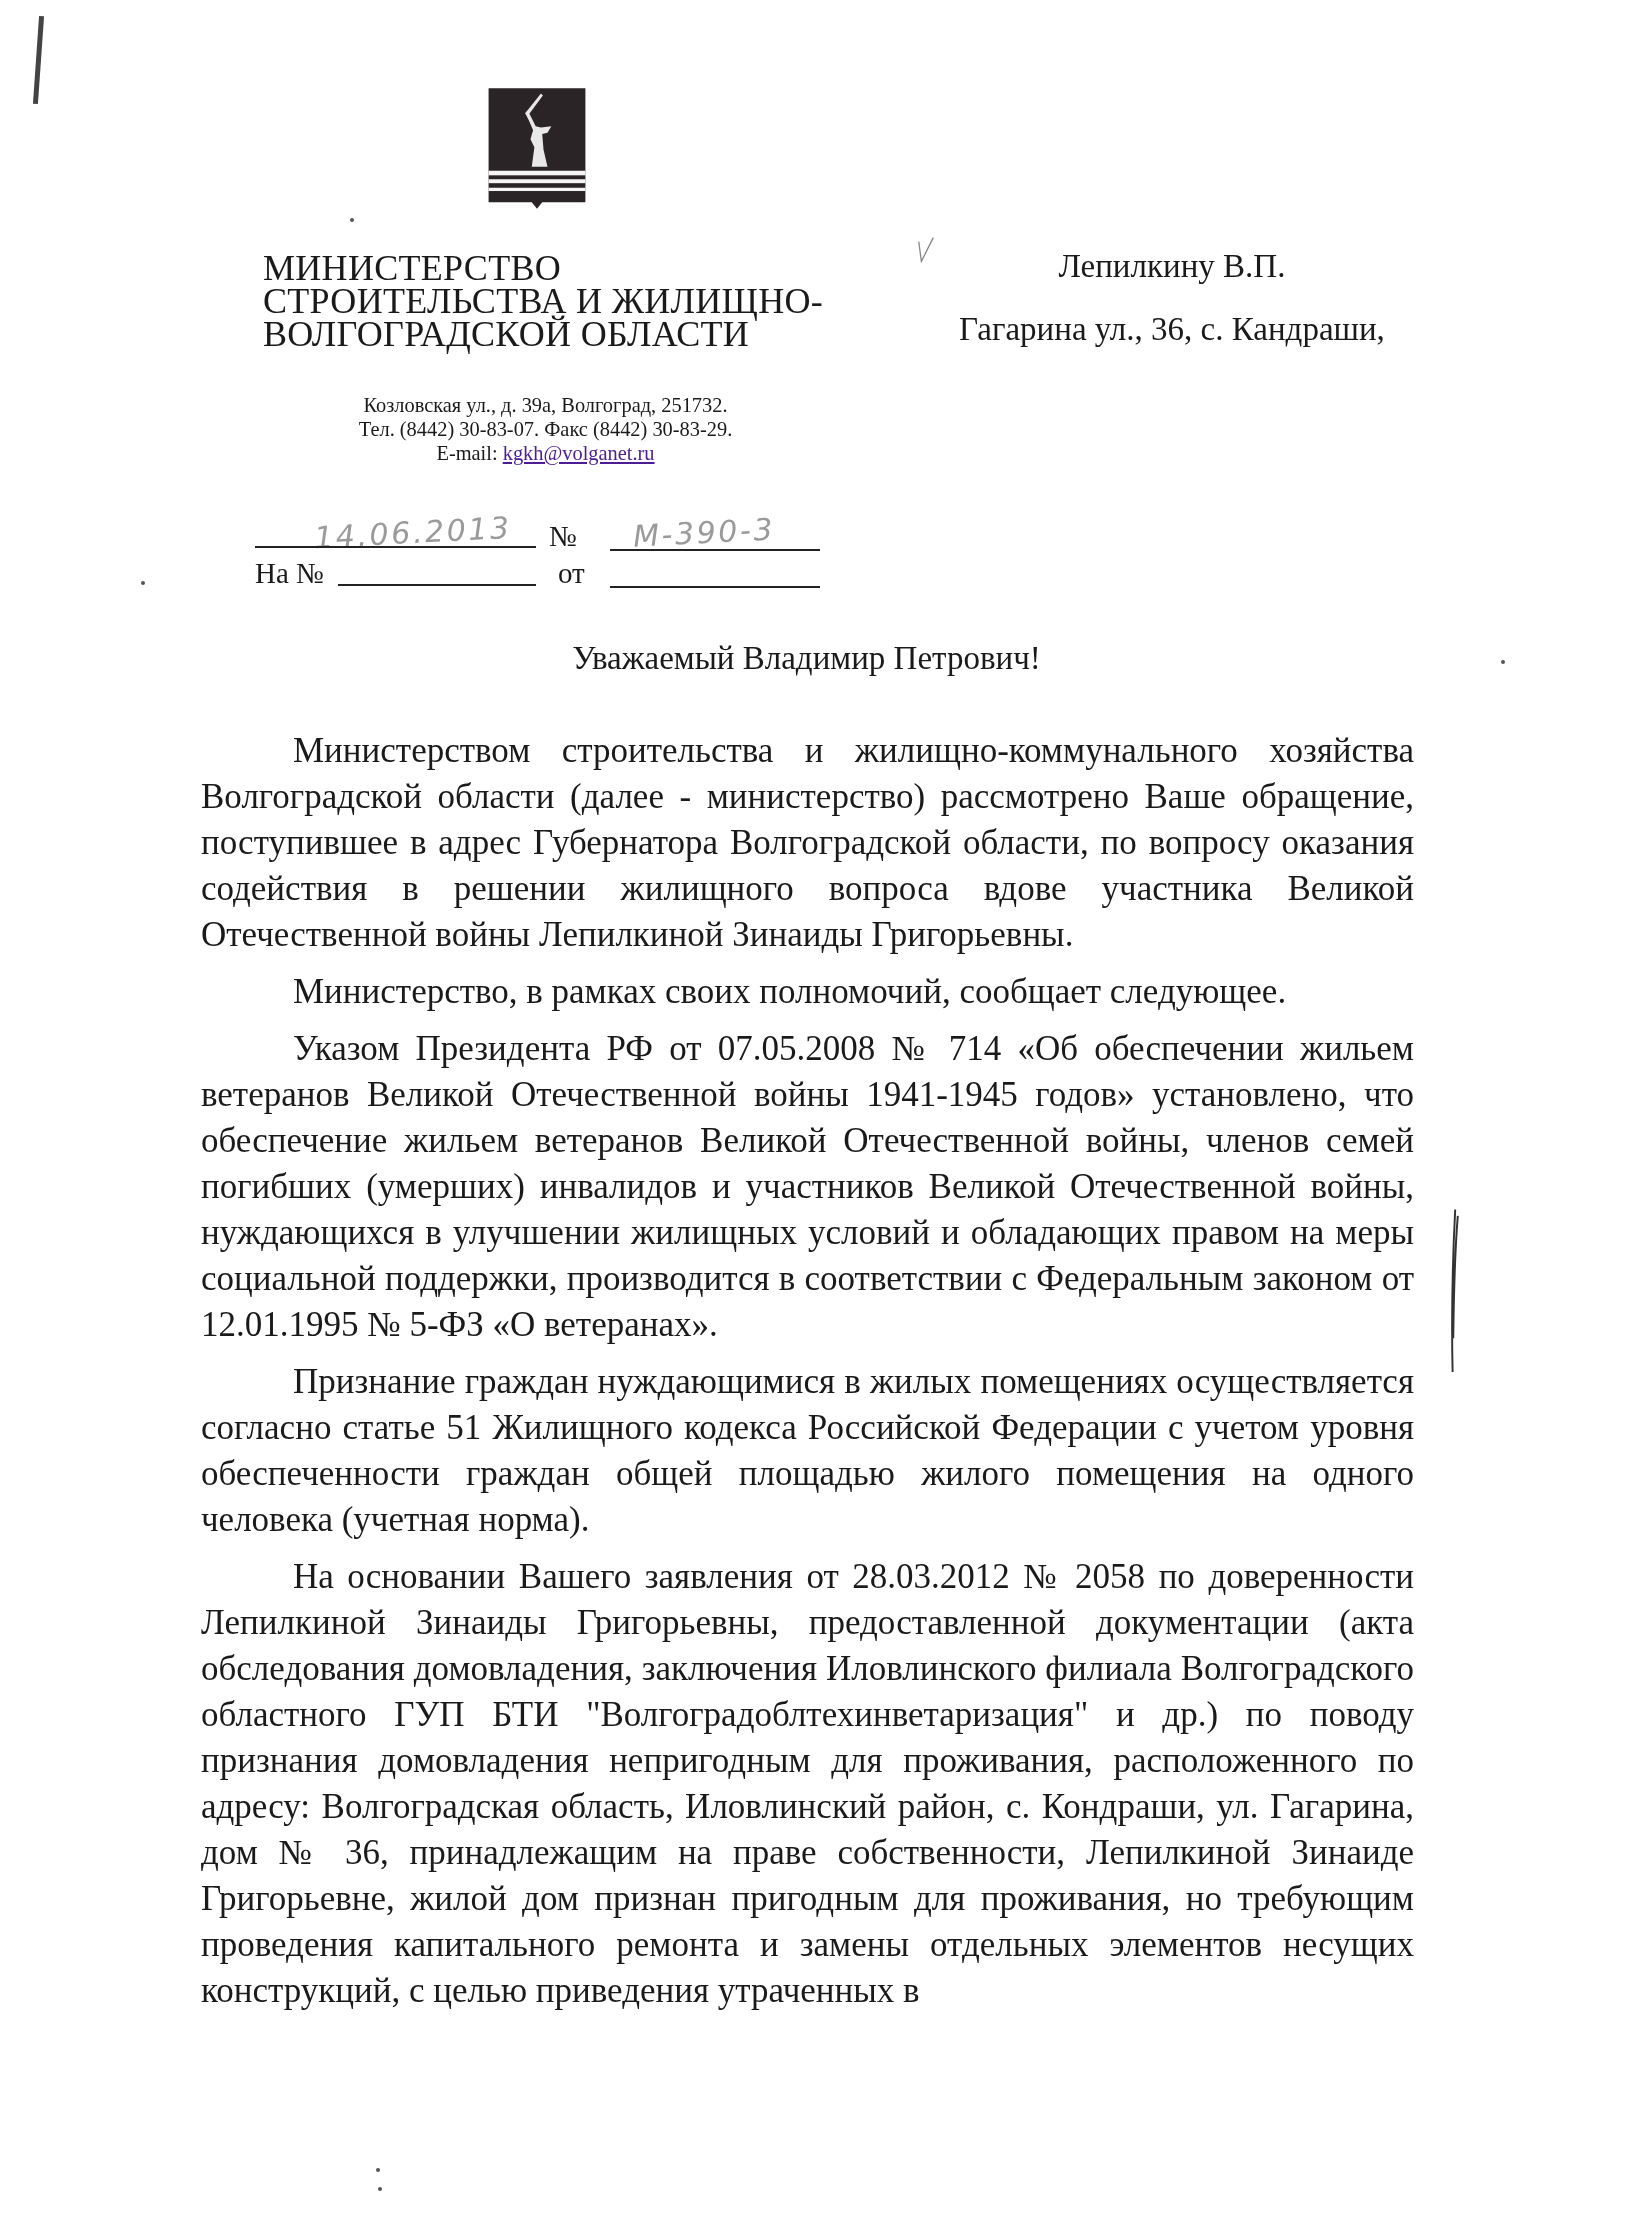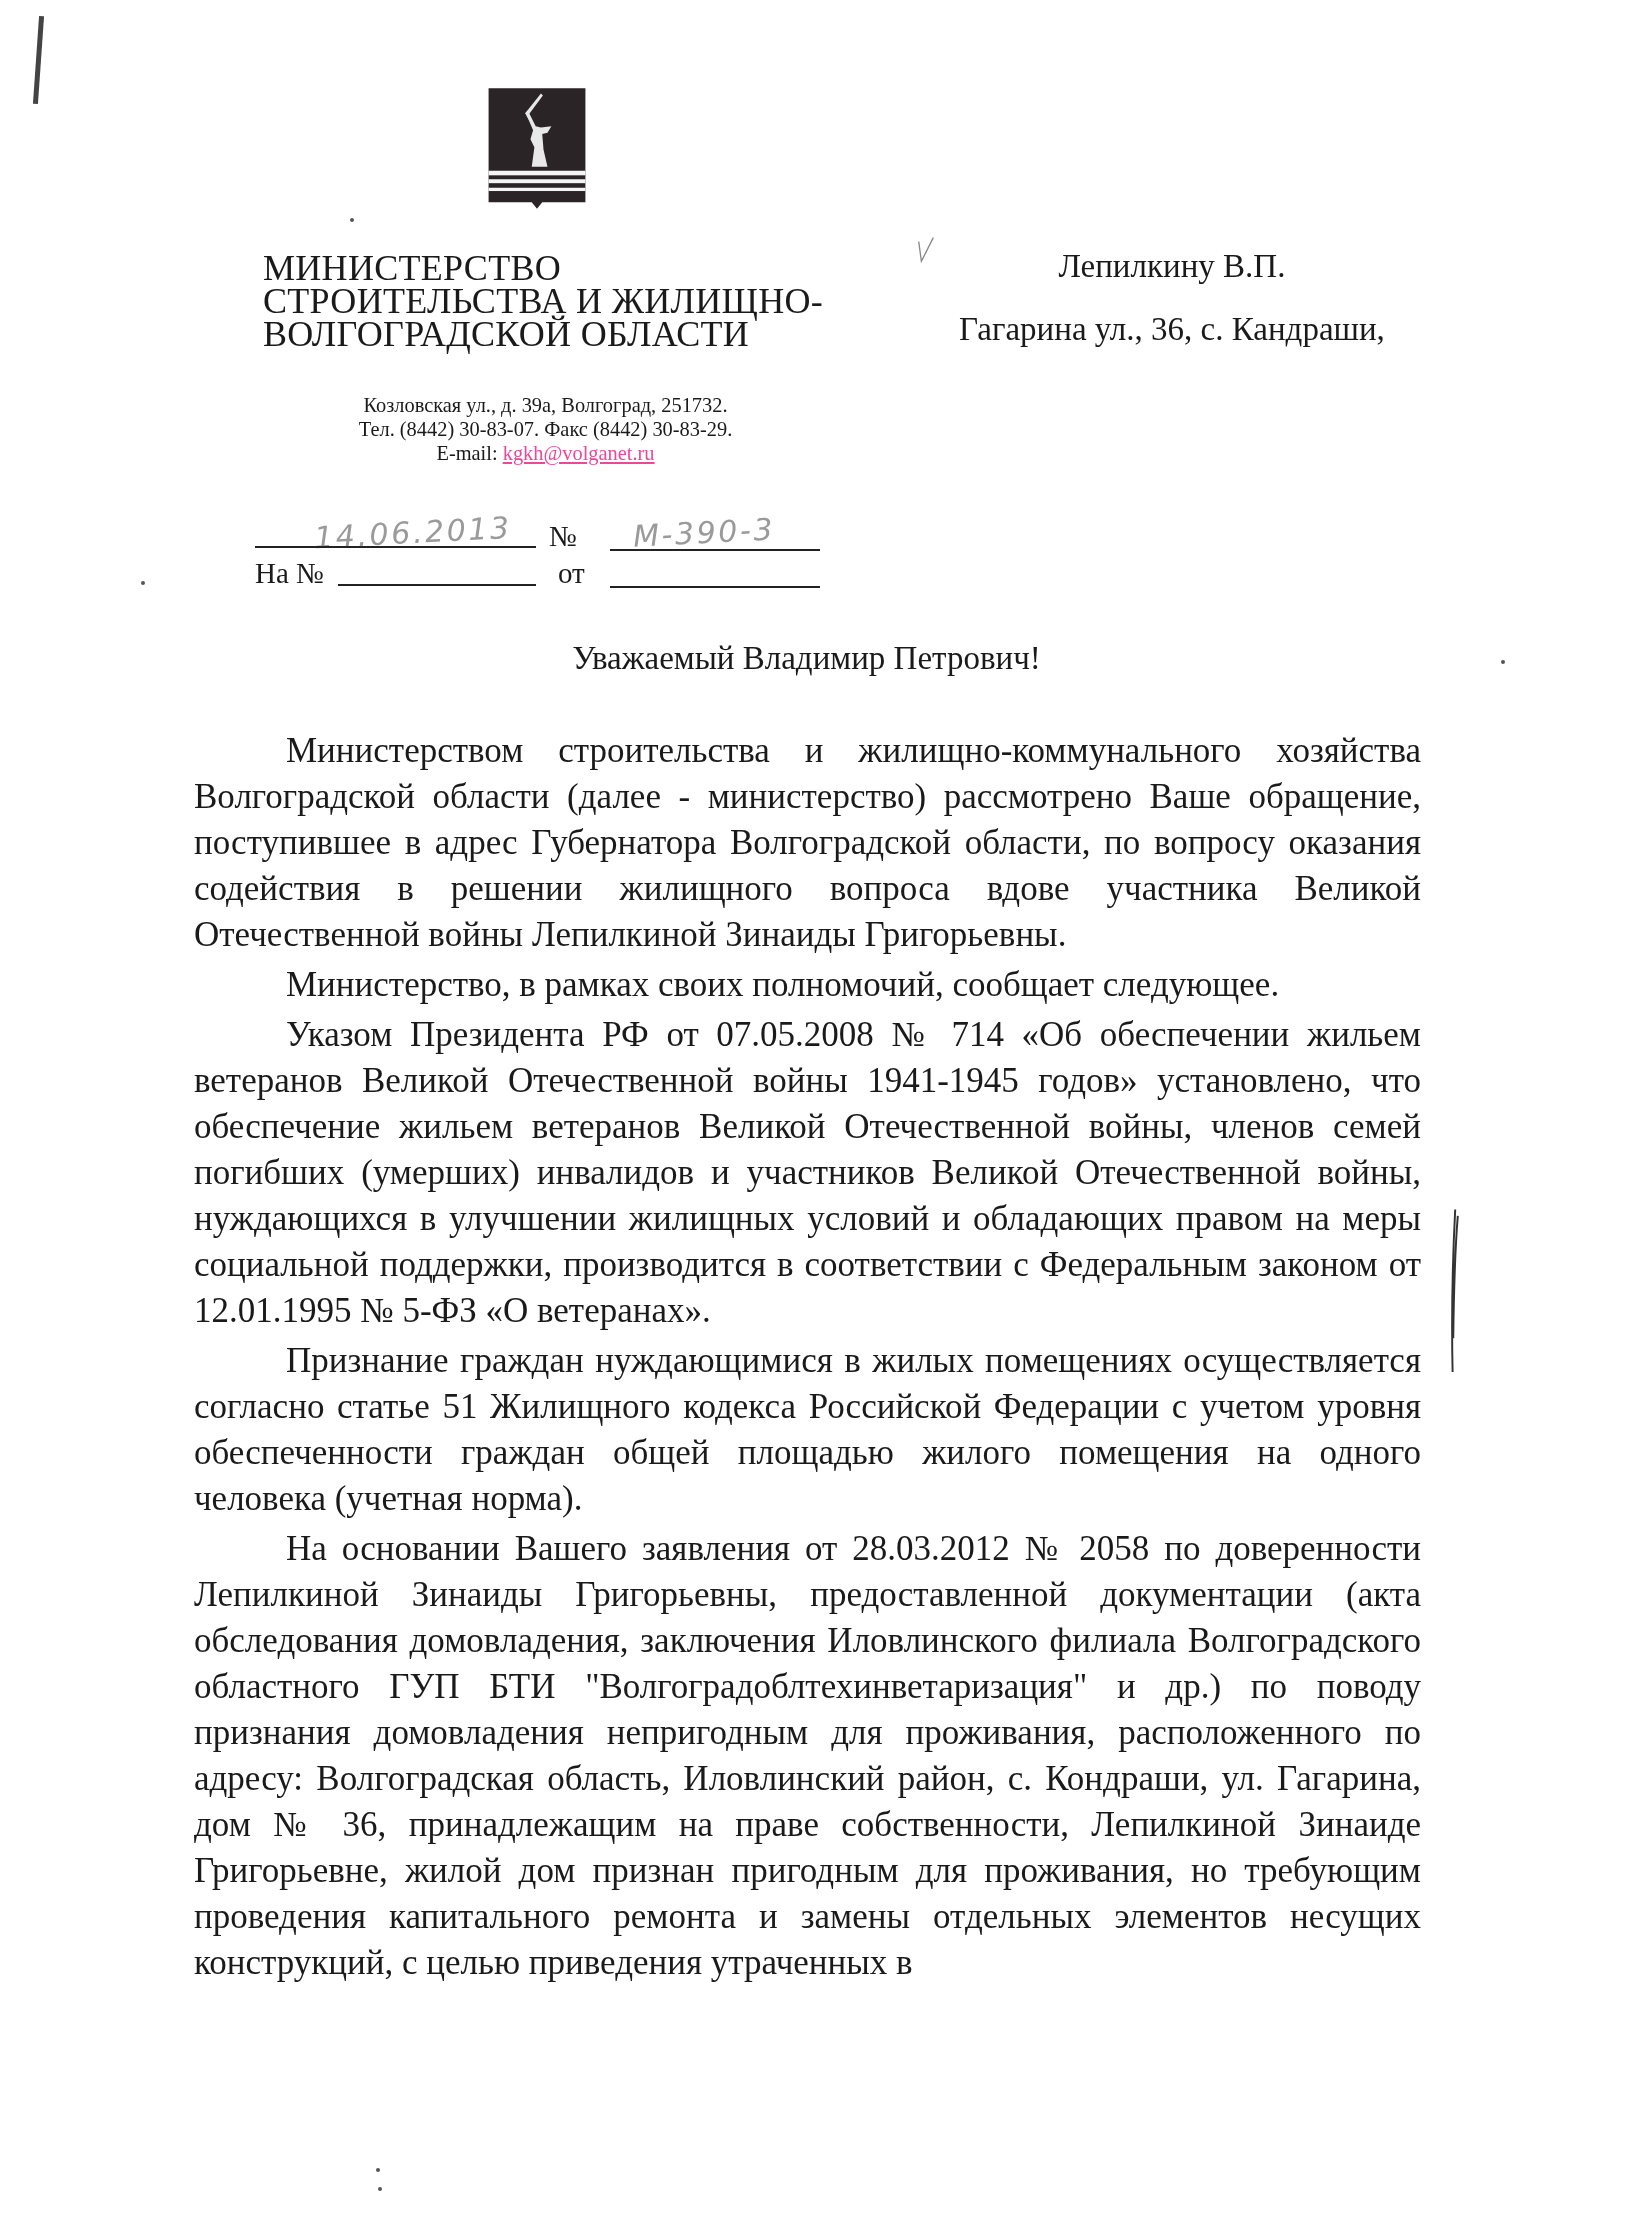--- a/index.html
+++ b/index.html
@@ -2,31 +2,31 @@
 <html style="font-size:10.5px"><head>
 <meta charset="utf-8">
 <style>
   html, body { margin:0; padding:0; background:#ffffff; }
   body { width:1647px; height:2239px; position:relative; overflow:hidden; color:#1a1a1a;
          font-family:"Liberation Serif", "DejaVu Serif", serif; }
   .abs { position:absolute; }
   .coat { left:487px; top:87px; width:100px; height:123px; }
   .ministry { left:263px; top:252px; width:565px; text-align:left; font-size:36px; line-height:33px; letter-spacing:0.3px; }
   .contacts { left:263px; top:393px; width:565px; text-align:center; font-size:20.4px; line-height:24px; }
-  .contacts .email a { color:#ec4899; text-decoration:underline; }
+  .contacts .email a { color:#4c1d95; text-decoration:underline; }
   .addressee { left:959px; top:248px; font-size:33px; line-height:37px; }
   .addressee .name { margin-bottom:26px;text-align:center; }
   .tick { left:916px; top:235px; width:20px; height:33px; }
   .reg { left:255px; top:512px; width:565px; height:85px; font-size:29px; }
   .reg .line { position:absolute; border-bottom:2px solid #222; }
   .reg .lbl { position:absolute; }
   .hand { position:absolute; font-family:"DejaVu Sans", sans-serif; font-style:italic; color:#9a9a9a; font-size:30px; letter-spacing:2.6px; transform:rotate(-3deg); }
   .greeting { left:0; width:1534px; top:640px; text-align:center; font-size:33px; padding-left:79px; box-sizing:border-box; }
   .body-text { left:190px; top:728px; width:1235px; font-size:35px; line-height:46px; text-align:justify; }
-  .body-text p { margin:4px; text-indent:92px; }
+  .body-text p { margin:11px; text-indent:92px; }
   .body-text p.first { margin-top:0; }
   .mark-left { left:36px; top:16px; width:5.3px; height:88px; background:#444; transform:rotate(4deg); }
   .margin-bar { left:1450px; top:1207px; width:6.6px; height:168px; }
   .dot { width:4px; height:4px; background:#555; border-radius:50%; }
 </style>
 </head>
 <body>
 
 <div class="abs mark-left"></div>
 <div class="abs dot" style="left:350px;top:218px;"></div>

